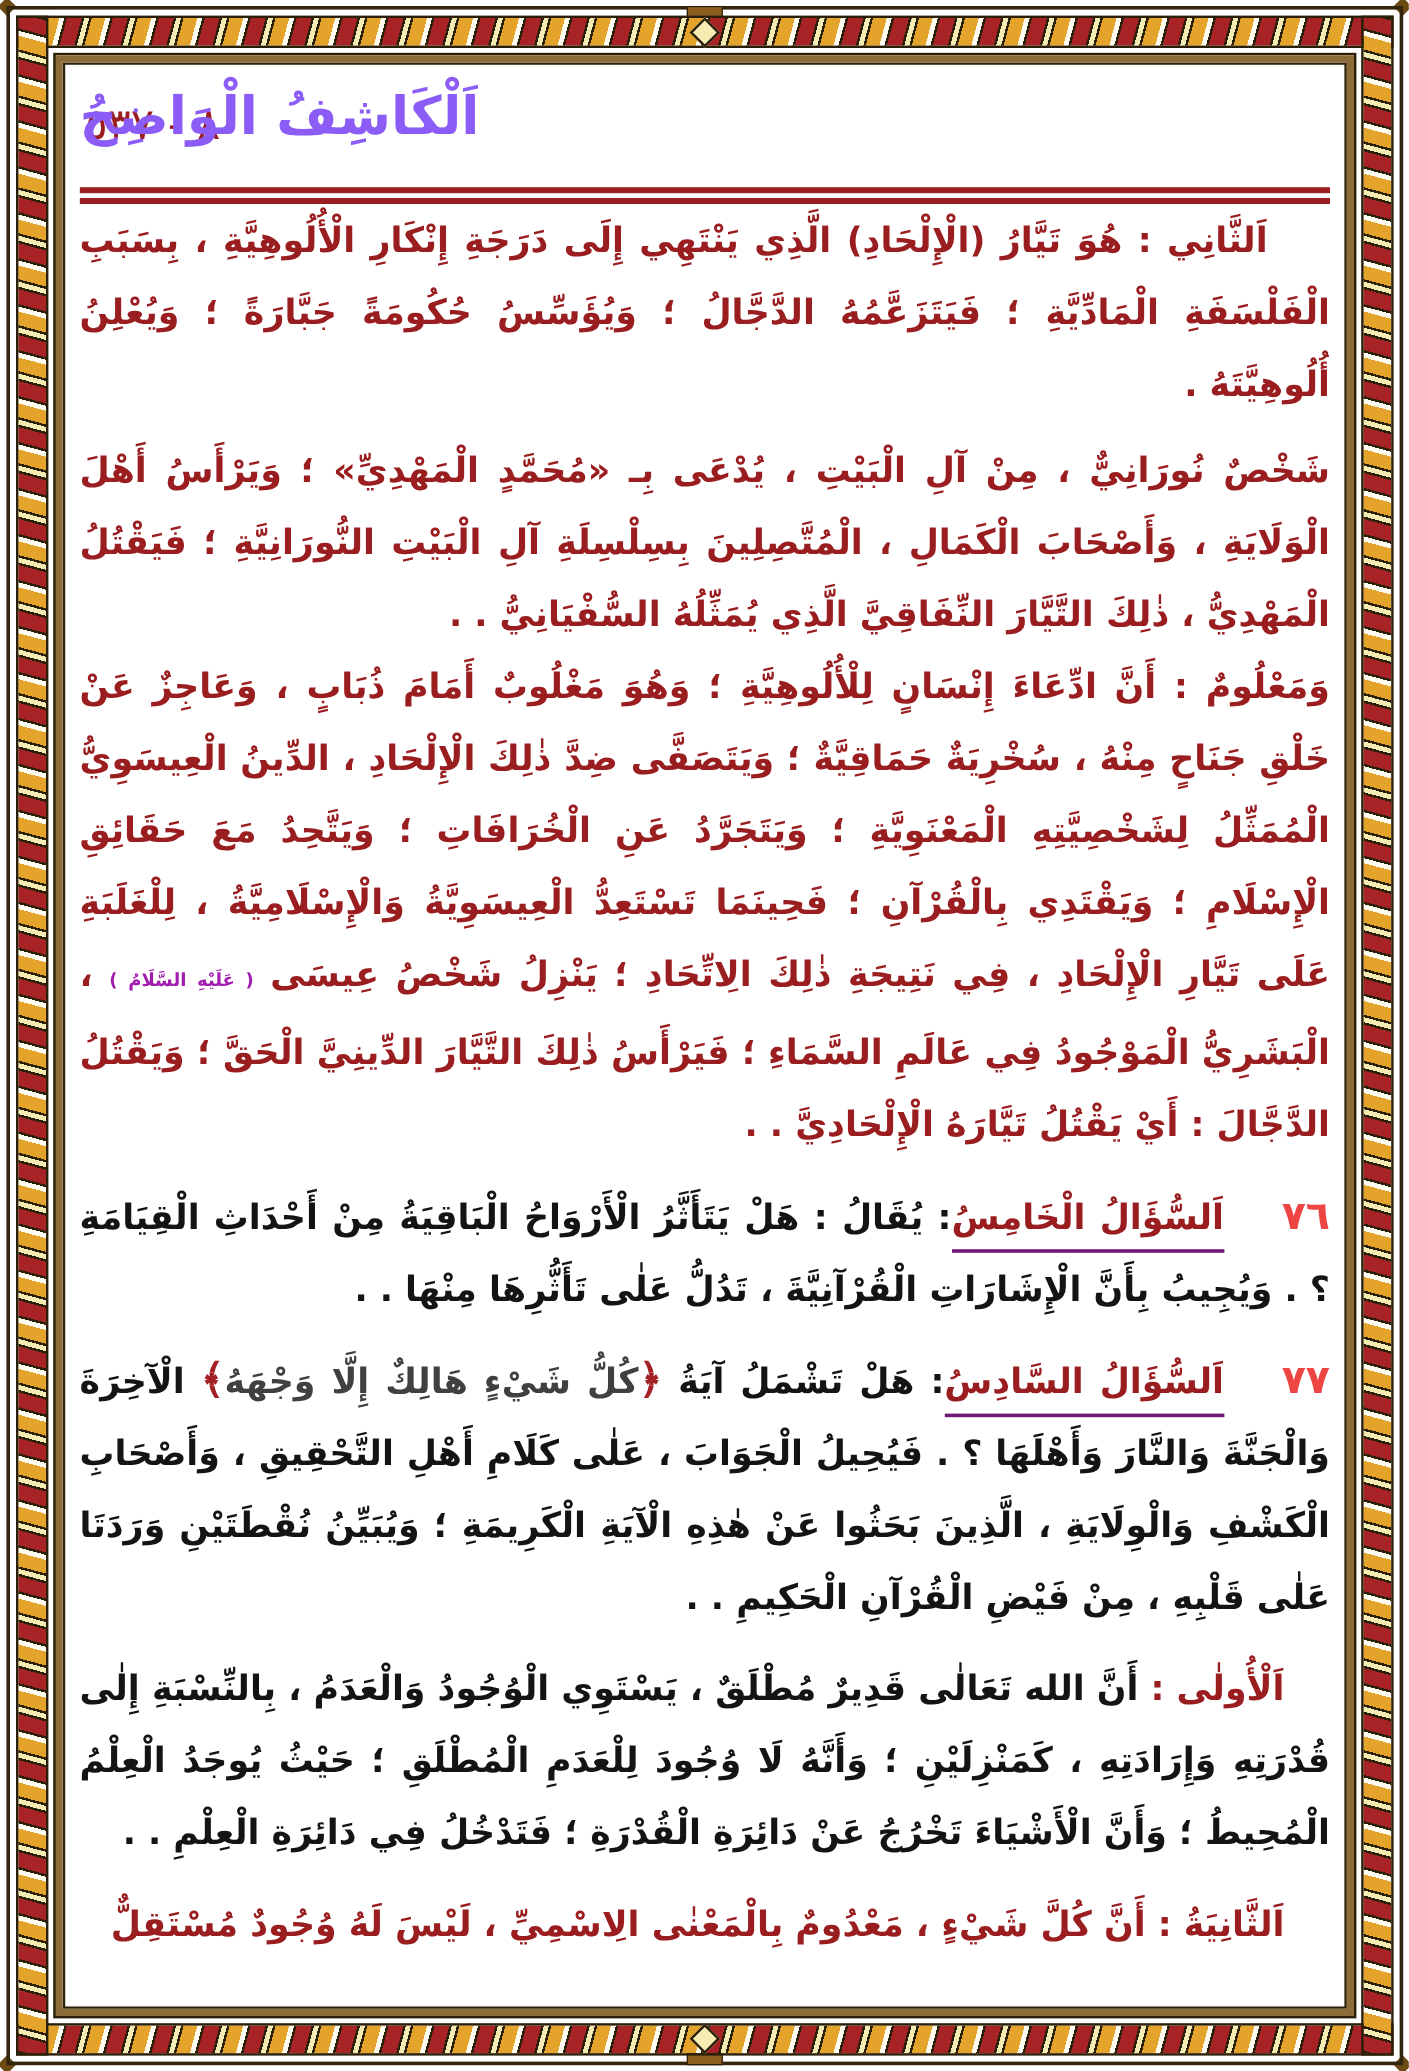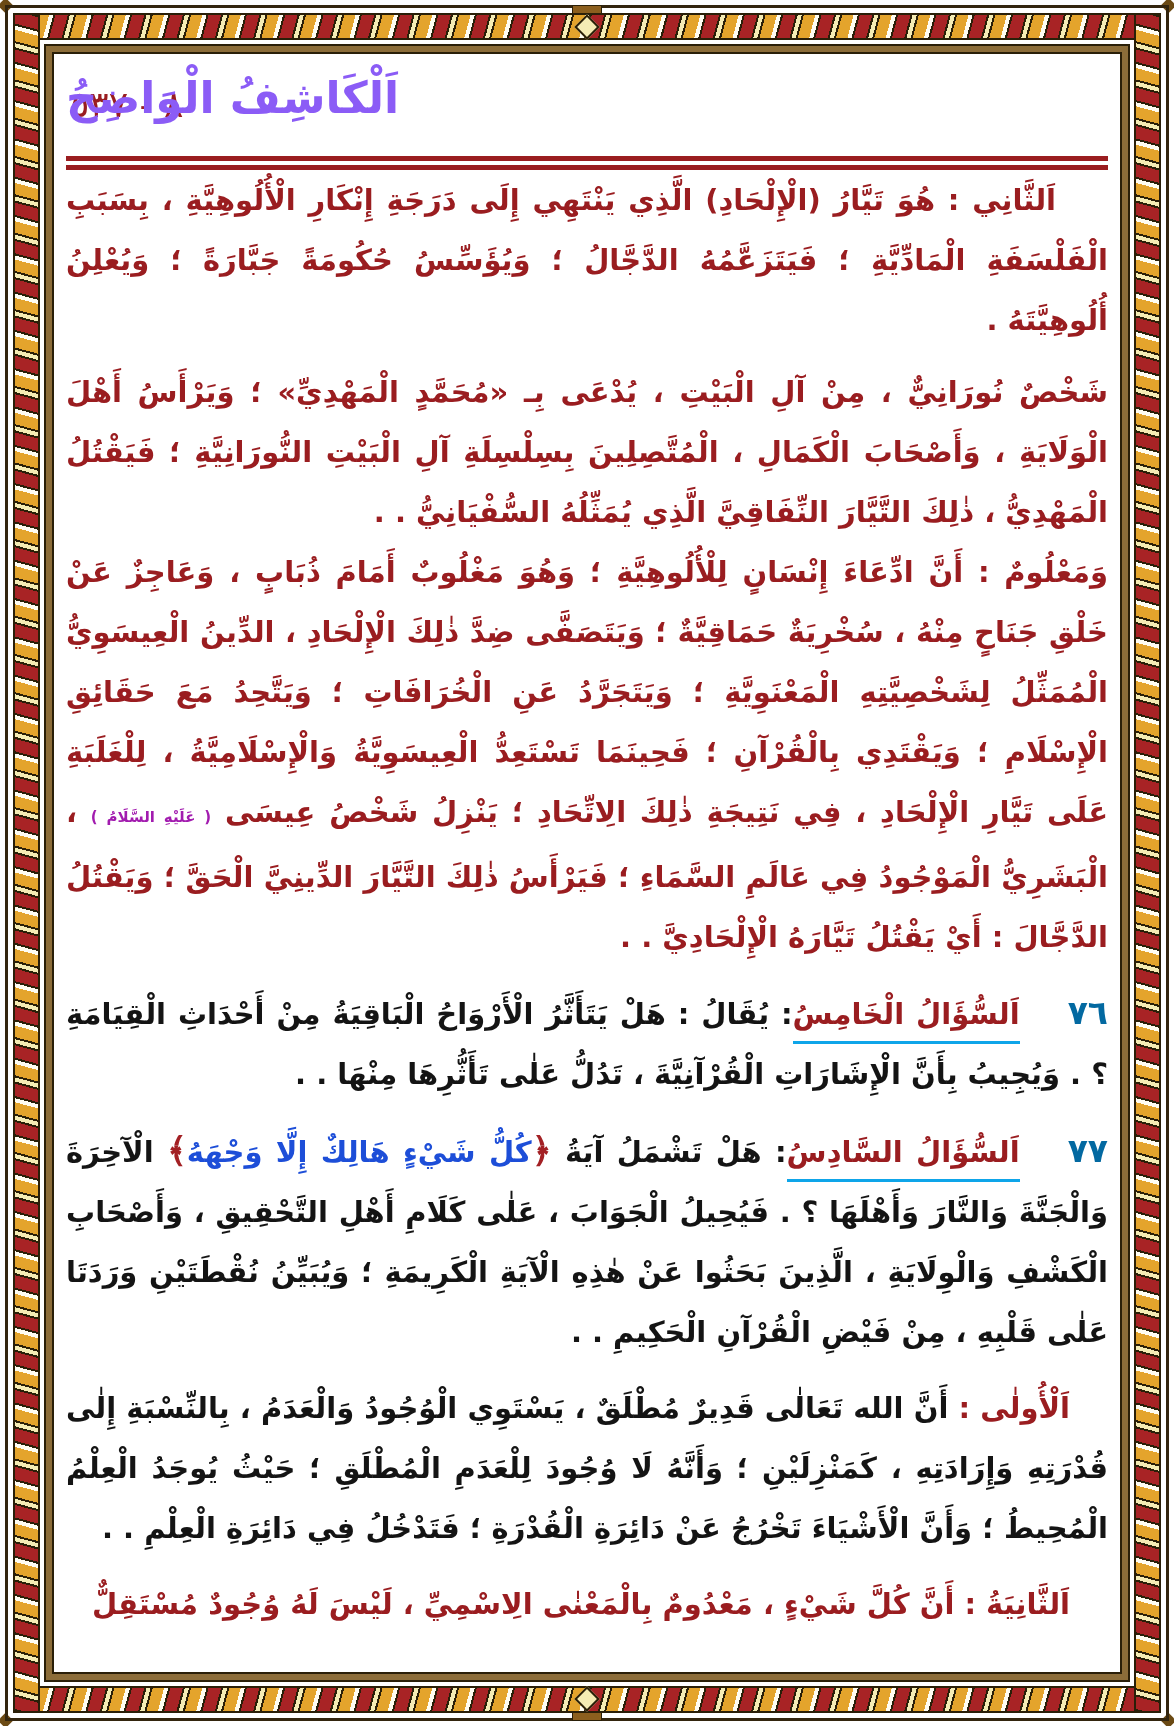--- a/index.html
+++ b/index.html
@@ -53,23 +53,23 @@
   p{
     margin:0;text-align:justify;font-weight:bold;
     font-size:29px;line-height:60px;color:#141414;
   }
   .red{color:#9a1d20;}
   .black{color:#141414;}
   .indent{text-indent:52px;}
   .indent-sm{text-indent:38px;}
   .mt{margin-top:12px;}
   .q{margin-top:16px;}
-  .qnum{color:#0369a1;font-size:33px;margin-left:48px;}
-  .qheading{color:#9a1d20;border-bottom:3px solid #0ea5e9;padding-bottom:10px;}
-  .verse{color:#1d4ed8;}
+  .qnum{color:#ef4444;font-size:33px;margin-left:48px;}
+  .qheading{color:#9a1d20;border-bottom:3px solid #701a75;padding-bottom:10px;}
+  .verse{color:#404040;}
   .vbracket{color:#a32024;font-size:34px;}
   .seal{color:#a21caf;font-size:15px;letter-spacing:0;}
 </style>
 </head>
 <body>
 
 <div class="corner-diamond tl"></div>
 <div class="corner-diamond tr"></div>
 <div class="corner-diamond bl"></div>
 <div class="corner-diamond br"></div>

